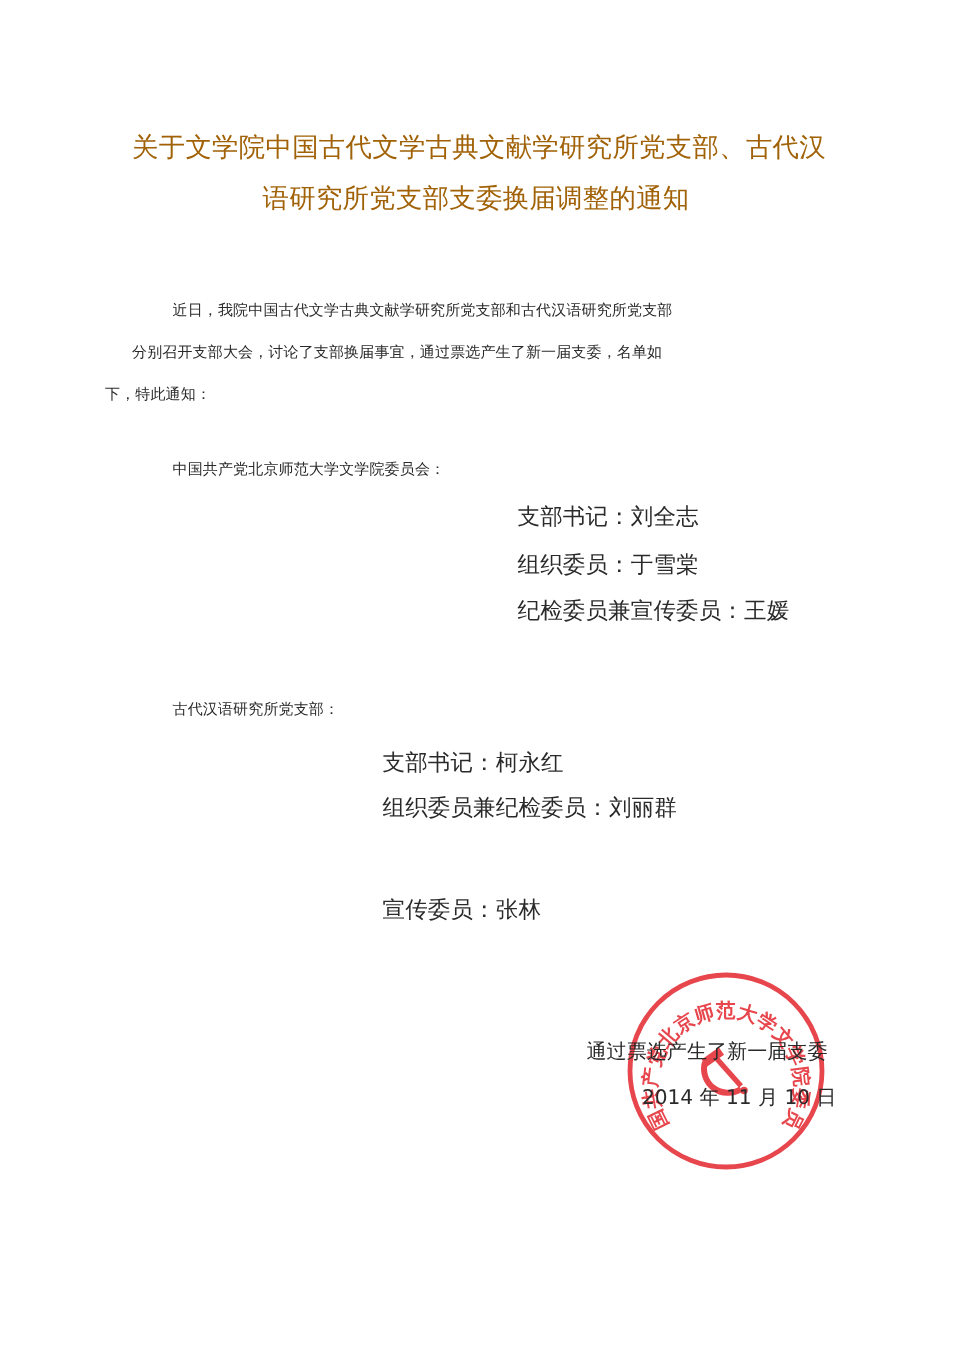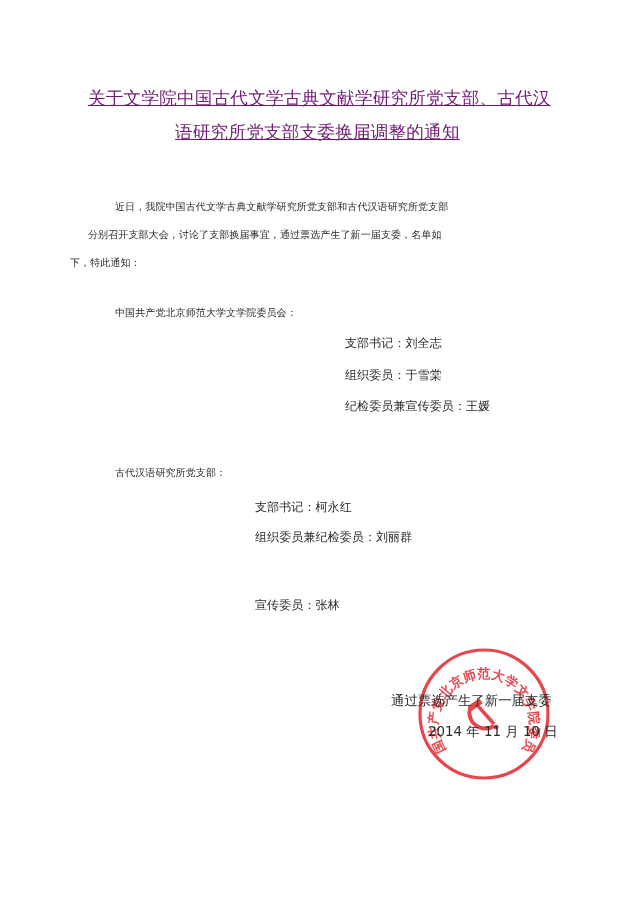--- a/index.html
+++ b/index.html
@@ -2,23 +2,23 @@
 <html><head>
 <meta charset="utf-8">
 <style>
   html, body { margin: 0; padding: 0; background: #ffffff; }
   body {
     width: 640px; height: 905px; position: relative; overflow: hidden;
     font-family: "DejaVu Sans", "Liberation Sans", sans-serif;
     color: #2b2b2b;
   }
   .abs { position: absolute; white-space: nowrap; }
-  .title { font-size: 17.6px; letter-spacing: 0.2px; color: #701a75; text-decoration: underline; }
+  .title { font-size: 17.6px; letter-spacing: 0.2px; color: #a16207; }
   .body-line { font-size: 10px; letter-spacing: 0.1px; color: #2a2a2a; }
-  .member { font-size: 12px; letter-spacing: 0.1px; color: #2a2a2a; }
+  .member { font-size: 15px; letter-spacing: 0.1px; color: #2a2a2a; }
   .seal { position: absolute; left: 416px; top: 646px; width: 136px; height: 136px; opacity: 0.85; }
   .sign { font-size: 13.4px; color: #2a2a2a; z-index: 2; }
 </style>
 </head>
 <body>
 
 <div>
 
   <div class="abs title" style="left:88px; top:86px;">关于文学院中国古代文学古典文献学研究所党支部、古代汉</div>
   <div class="abs title" style="left:175px; top:120px;">语研究所党支部支委换届调整的通知</div>

